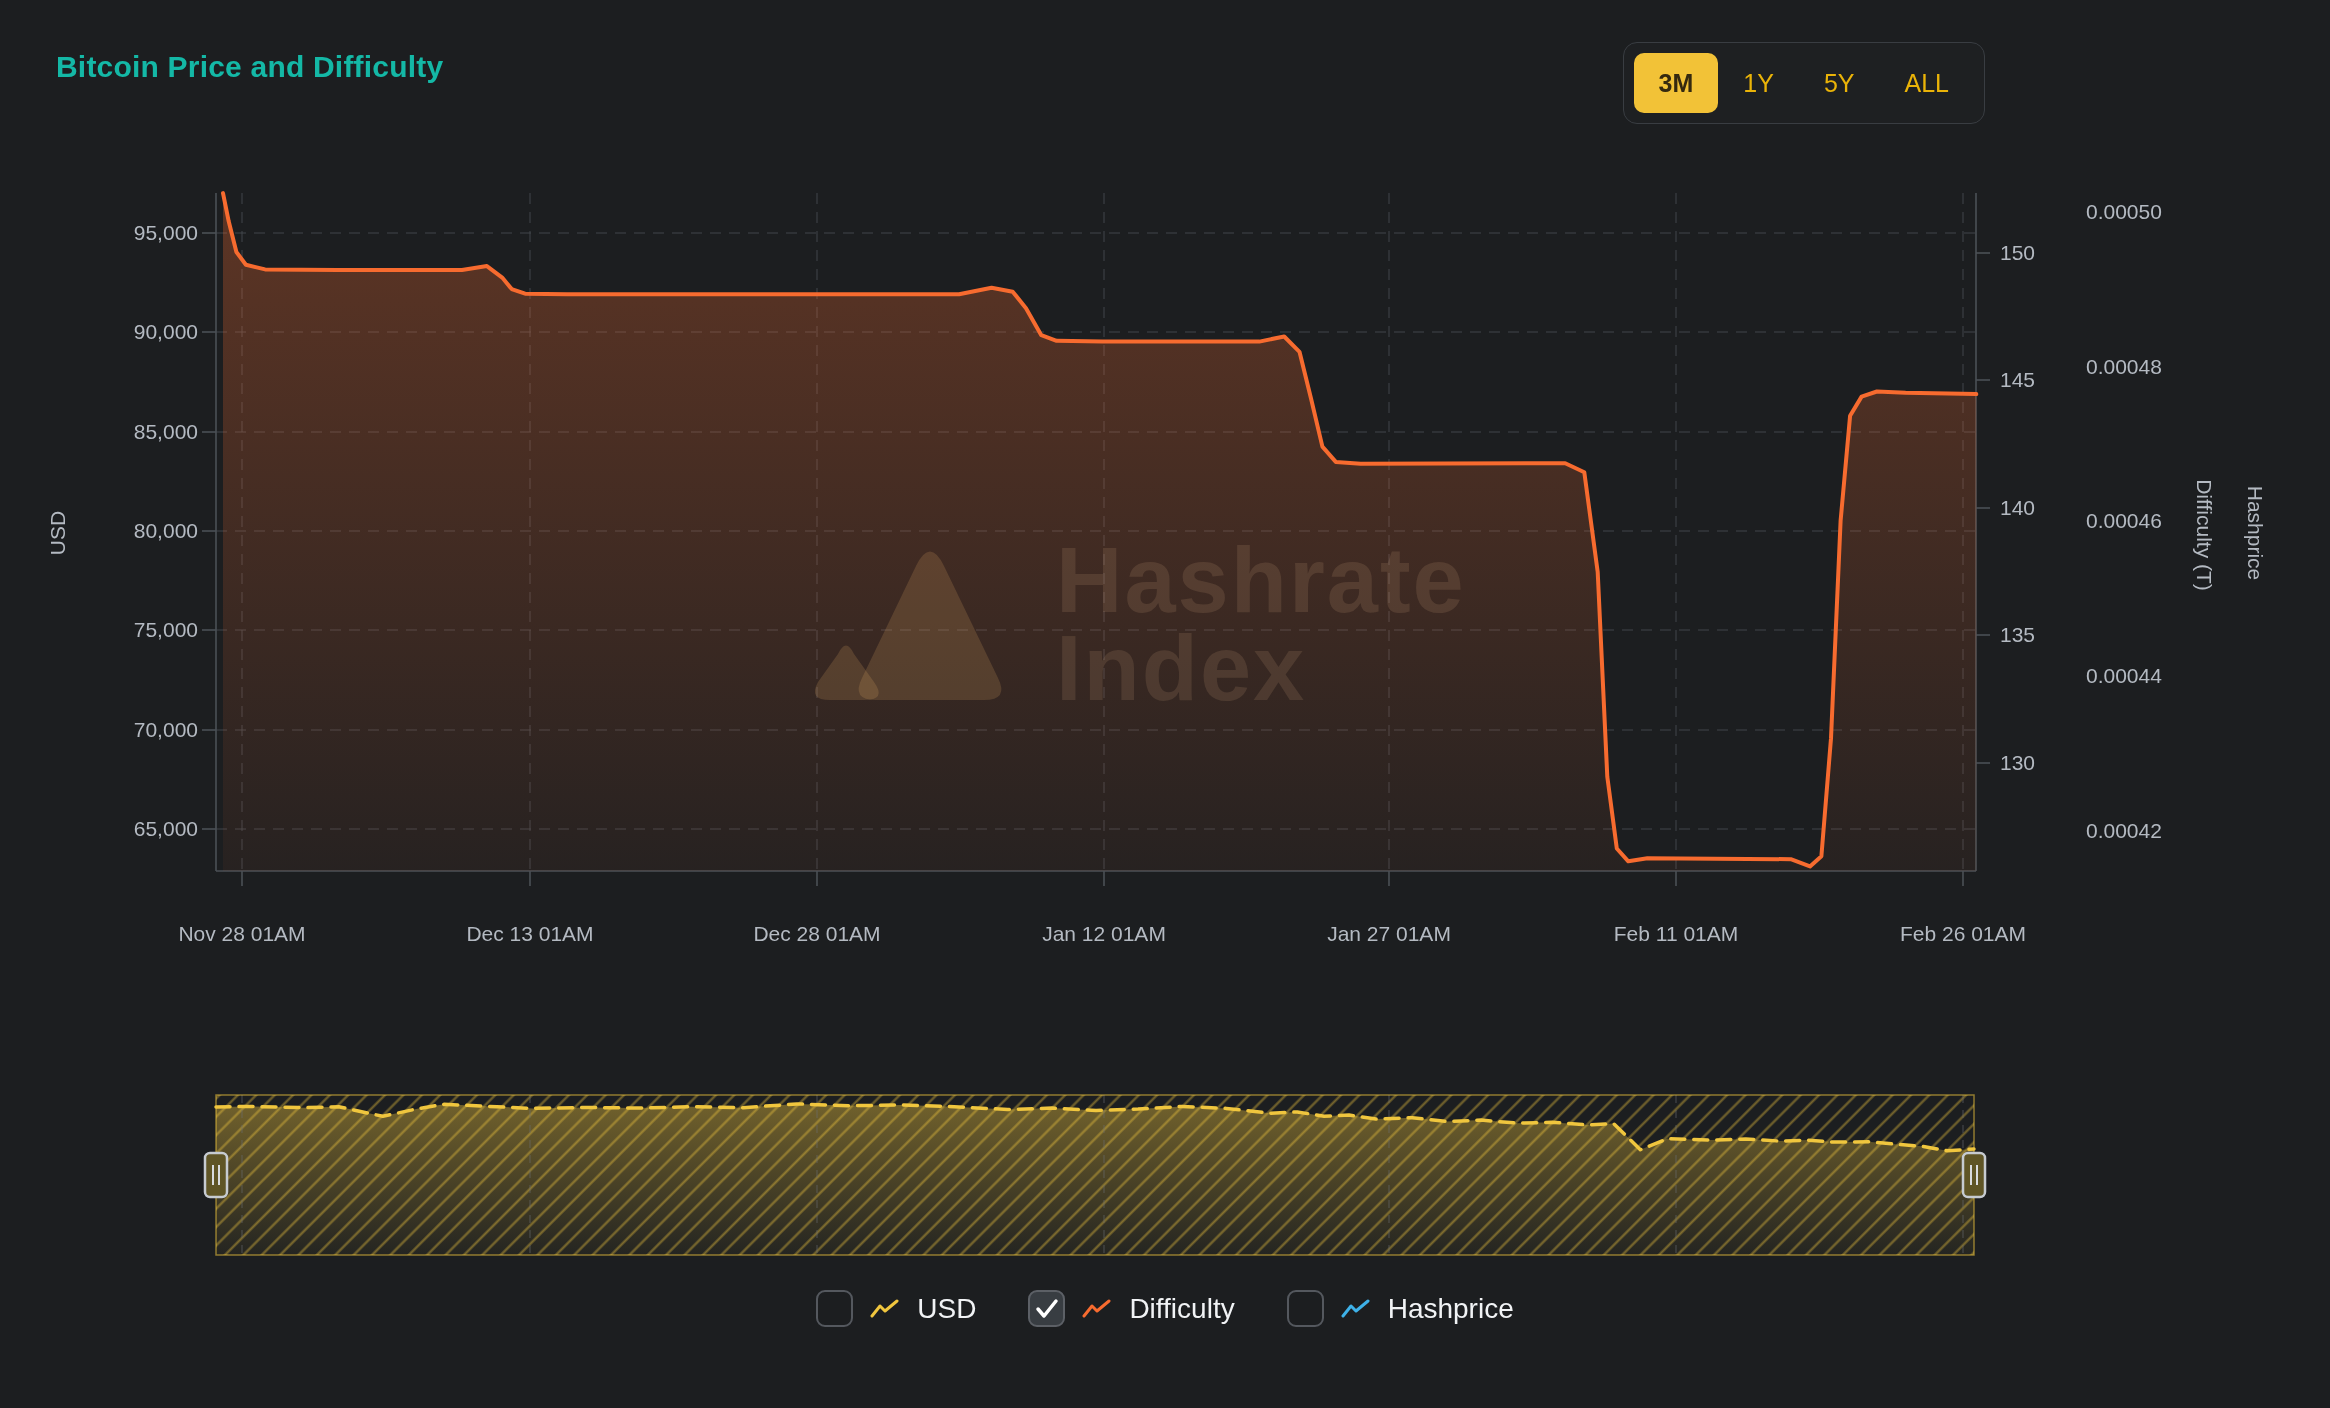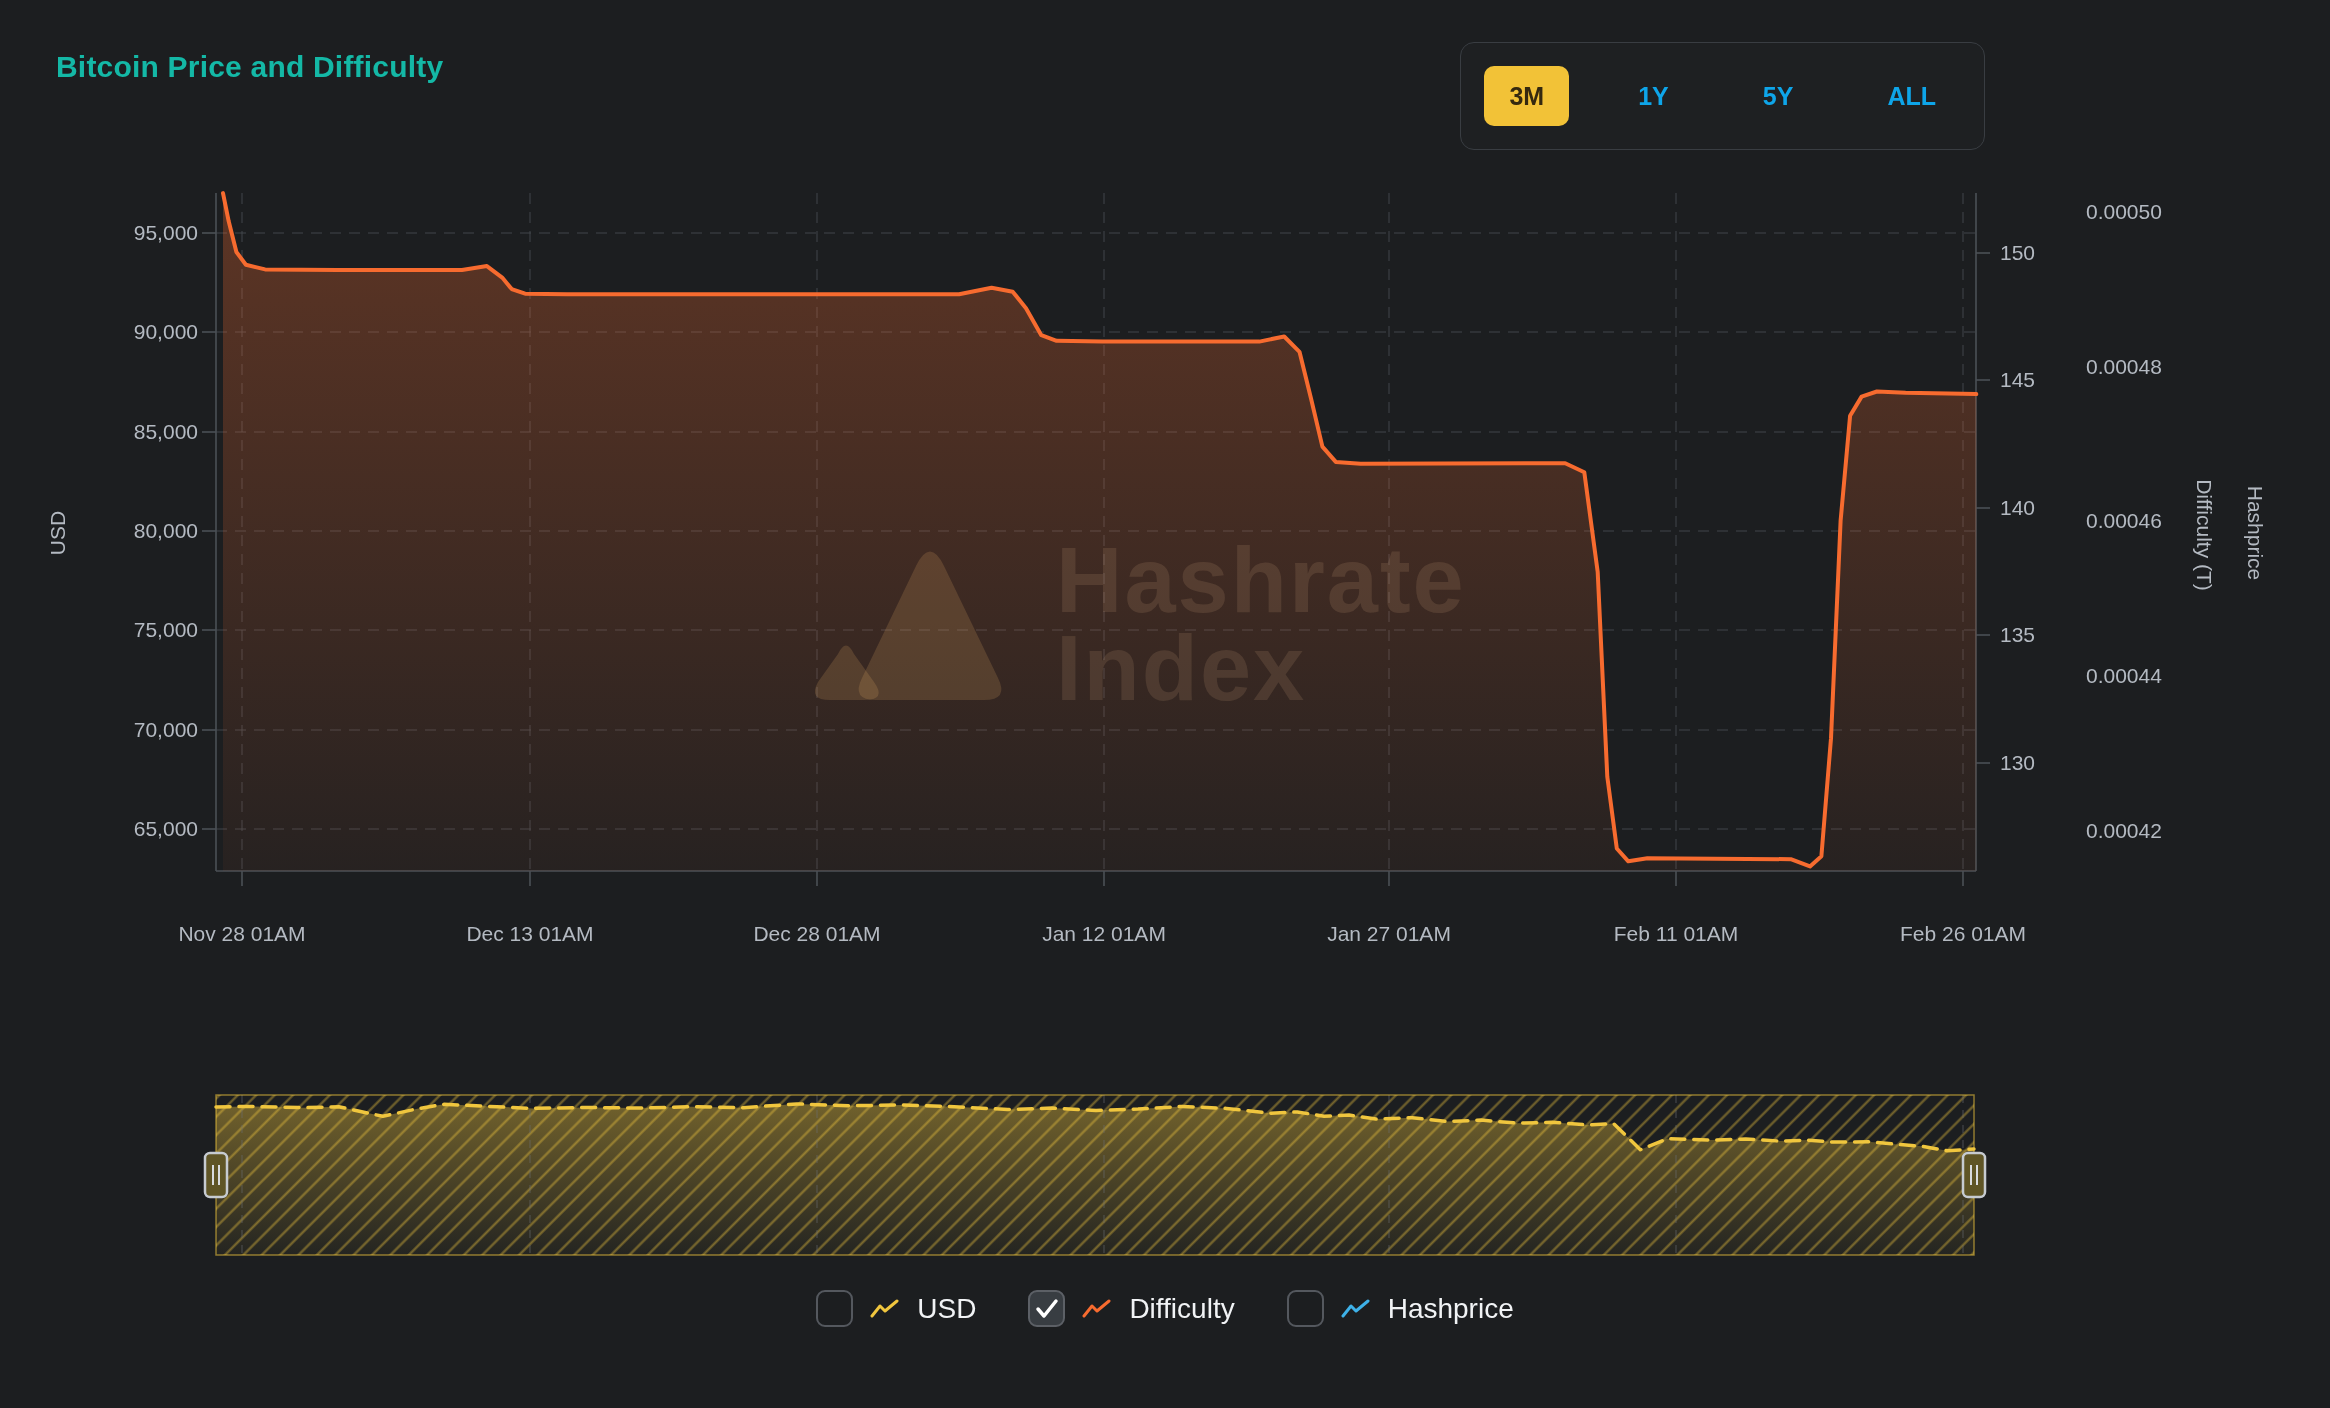--- a/index.html
+++ b/index.html
@@ -2,23 +2,23 @@
 <html><head>
 <meta charset="utf-8">
 <style>
   html,body{margin:0;padding:0;background:#1c1e20;}
   body{width:2330px;height:1408px;position:relative;font-family:"Liberation Sans",sans-serif;overflow:hidden;}
   #chart-svg{position:absolute;left:0;top:0;}
 
   .page-title{position:absolute;left:56px;top:50px;margin:0;font-size:30px;font-weight:700;color:#14b8a6;letter-spacing:.2px;}
 
   .range-selector{position:absolute;top:42px;right:345px;display:inline-flex;align-items:center;
-    border:1.5px solid #393d42;border-radius:14px;padding:23px;background:rgba(255,255,255,0.01);gap:44px;}
-  .range-btn{border:none;background:transparent;color:#0ea5e9;font-family:"Liberation Sans",sans-serif;
-    font-size:25px;font-weight:700;padding:0 25px;height:60px;border-radius:10px;cursor:pointer;}
+    border:1.5px solid #393d42;border-radius:14px;padding:10px;background:rgba(255,255,255,0.01);}
+  .range-btn{border:none;background:transparent;color:#eab308;font-family:"Liberation Sans",sans-serif;
+    font-size:25px;font-weight:400;padding:0 25px;height:60px;border-radius:10px;cursor:pointer;}
   .range-btn.active{background:#F2C237;color:#35290f;font-weight:700;}
 
   .axis-title{position:absolute;color:#b4bac2;font-size:21px;white-space:nowrap;}
   .axis-title.left{transform:rotate(-90deg);}
   .axis-title.right{transform:rotate(90deg);}
 
   .grid{stroke:#46494f;stroke-width:1.5;stroke-dasharray:11 8;opacity:.6;}
   .axisline{stroke:#4b5056;stroke-width:1.6;fill:none;}
   .navgrid{stroke:#6b6f74;stroke-width:1.3;stroke-dasharray:8 7;opacity:.45;}
   text.tick{fill:#b4bac2;font-size:21px;font-family:"Liberation Sans",sans-serif;}

